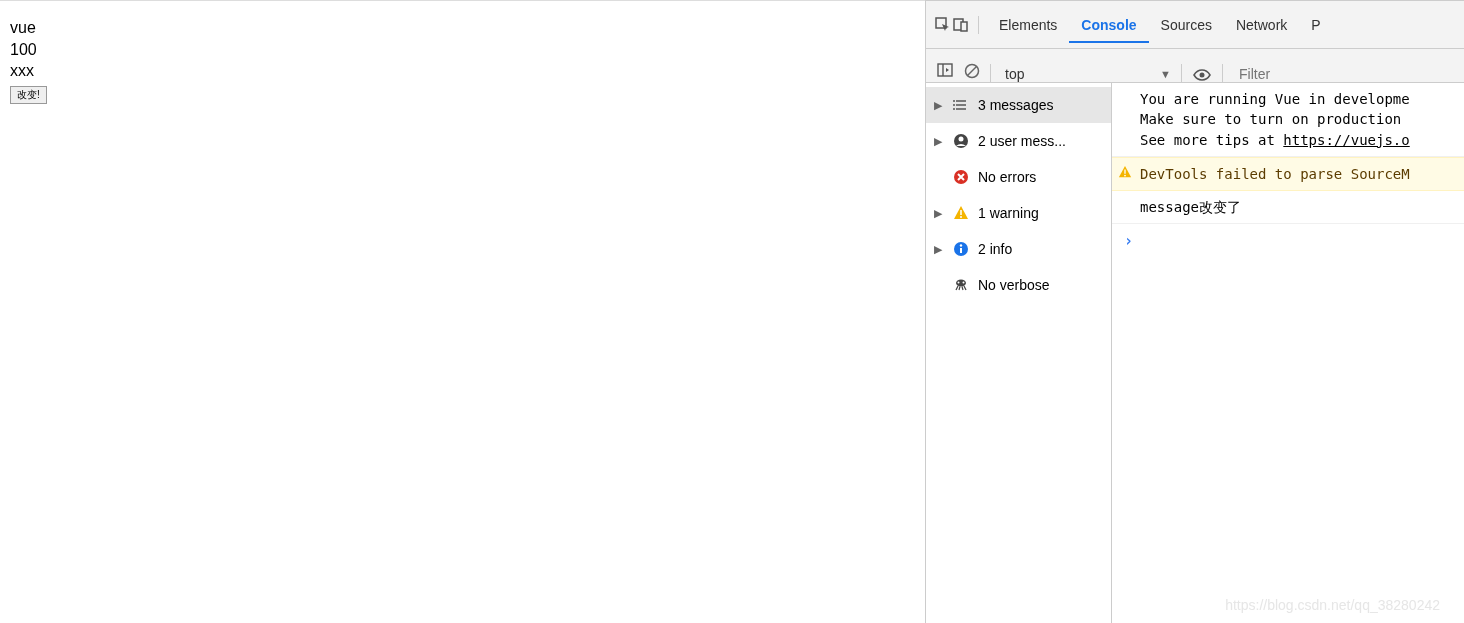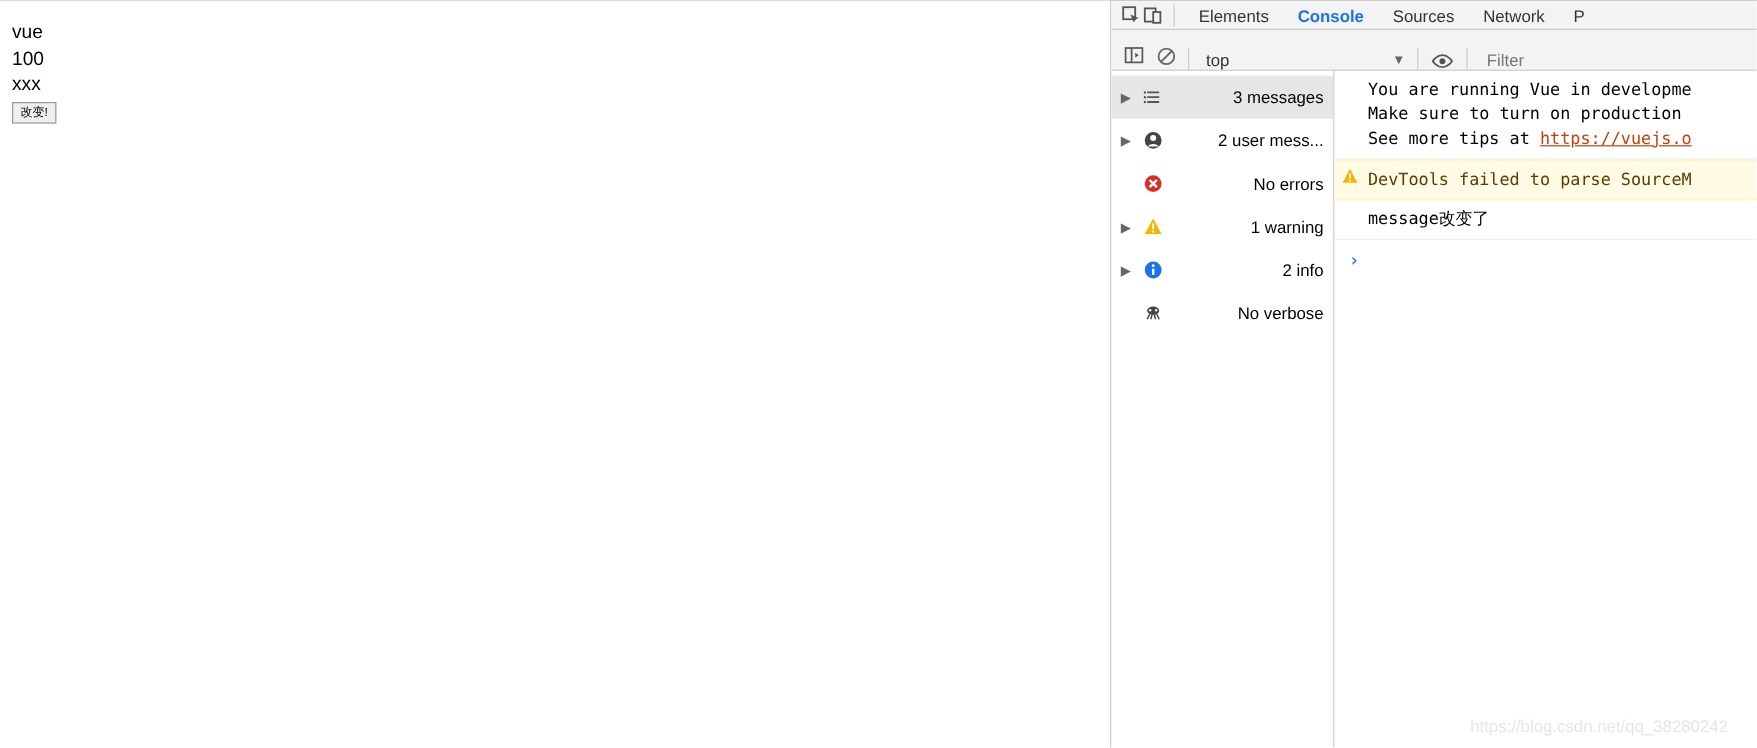--- a/index.html
+++ b/index.html
@@ -28,21 +28,21 @@
       border-left: 1px solid #ccc;
       border-top: 1px solid #ccc;
       font-family: "Segoe UI", Tahoma, sans-serif;
       font-size: 13px;
       overflow: hidden;
     }
     
     .dt-tabs {
       display: flex;
       align-items: center;
-      height: 24px;
+      height: 48px;
       border-bottom: 1px solid #ccc;
       padding: 0 8px;
       gap: 0;
       background: #f3f3f3;
     }
     .dt-tabs .icon { width: 18px; height: 18px; display: flex; align-items: center; justify-content: center; color: #555; }
     .dt-tabs .sep { width: 1px; height: 18px; background: #ccc; margin: 0 8px; }
     .dt-tab { padding: 0 12px; height: 36px; line-height: 36px; color: #333; cursor: pointer; font-size: 14px; }
     .dt-tab.active { color: #1a73e8; border-bottom: 2px solid #1a73e8; font-weight: bold; }
     
@@ -92,34 +92,34 @@
       gap: 8px;
       cursor: pointer;
       white-space: nowrap;
       overflow: hidden;
       text-overflow: ellipsis;
     }
     .sb-row.selected { background: #e6e6e6; }
     .sb-arrow { width: 10px; color: #666; font-size: 11px; visibility: hidden; }
     .sb-arrow.v { visibility: visible; }
     .sb-icon { width: 18px; height: 18px; display: flex; align-items: center; justify-content: center; }
-    .sb-label { flex: 1; overflow: hidden; text-overflow: ellipsis; text-align: right; }
+    .sb-label { flex: 1; overflow: hidden; text-overflow: ellipsis; }
     
     .dt-messages { flex: 1; position: relative; overflow: hidden; }
     .msg {
       padding: 6px 10px 6px 28px;
       font-family: Consolas, monospace;
       font-size: 14px;
       line-height: 1.45;
       border-bottom: 1px solid #f0f0f0;
       position: relative;
     }
     .msg.warn { background: #fffbe5; color: #5c3c00; border-top: 1px solid #fff3c1; border-bottom: 1px solid #fff3c1; }
     .msg-icon { position: absolute; left: 6px; top: 6px; width: 16px; height: 16px; }
-    .msg a { color: #c2410c; text-decoration: underline; }
+    .msg a { color: #000000; text-decoration: underline; }
     .prompt {
       padding: 8px 12px;
       color: #367cf1;
       font-family: Consolas, monospace;
       font-size: 15px;
       font-weight: bold;
     }
     
     .eye-icon {
       width: 20px; height: 14px;

